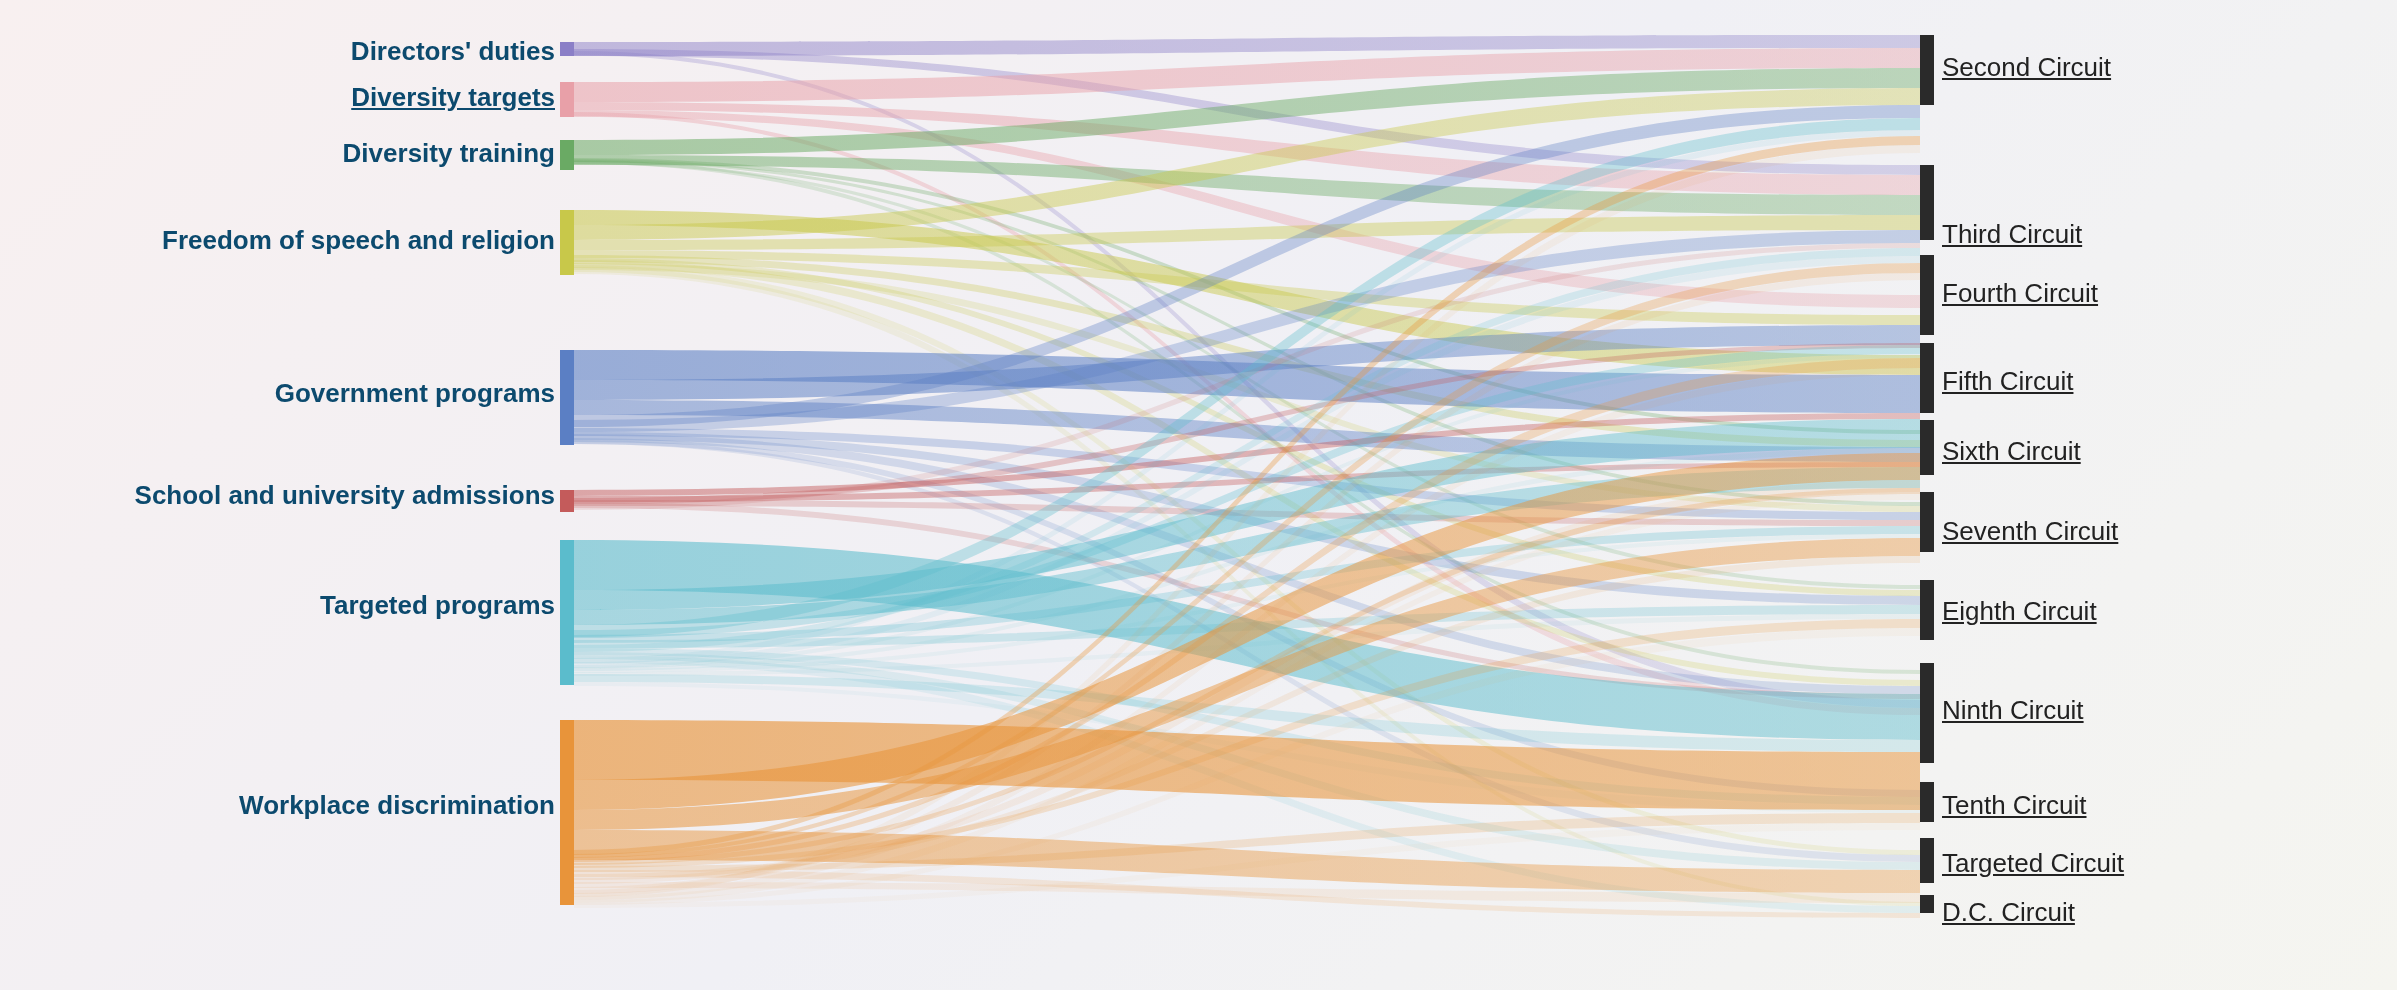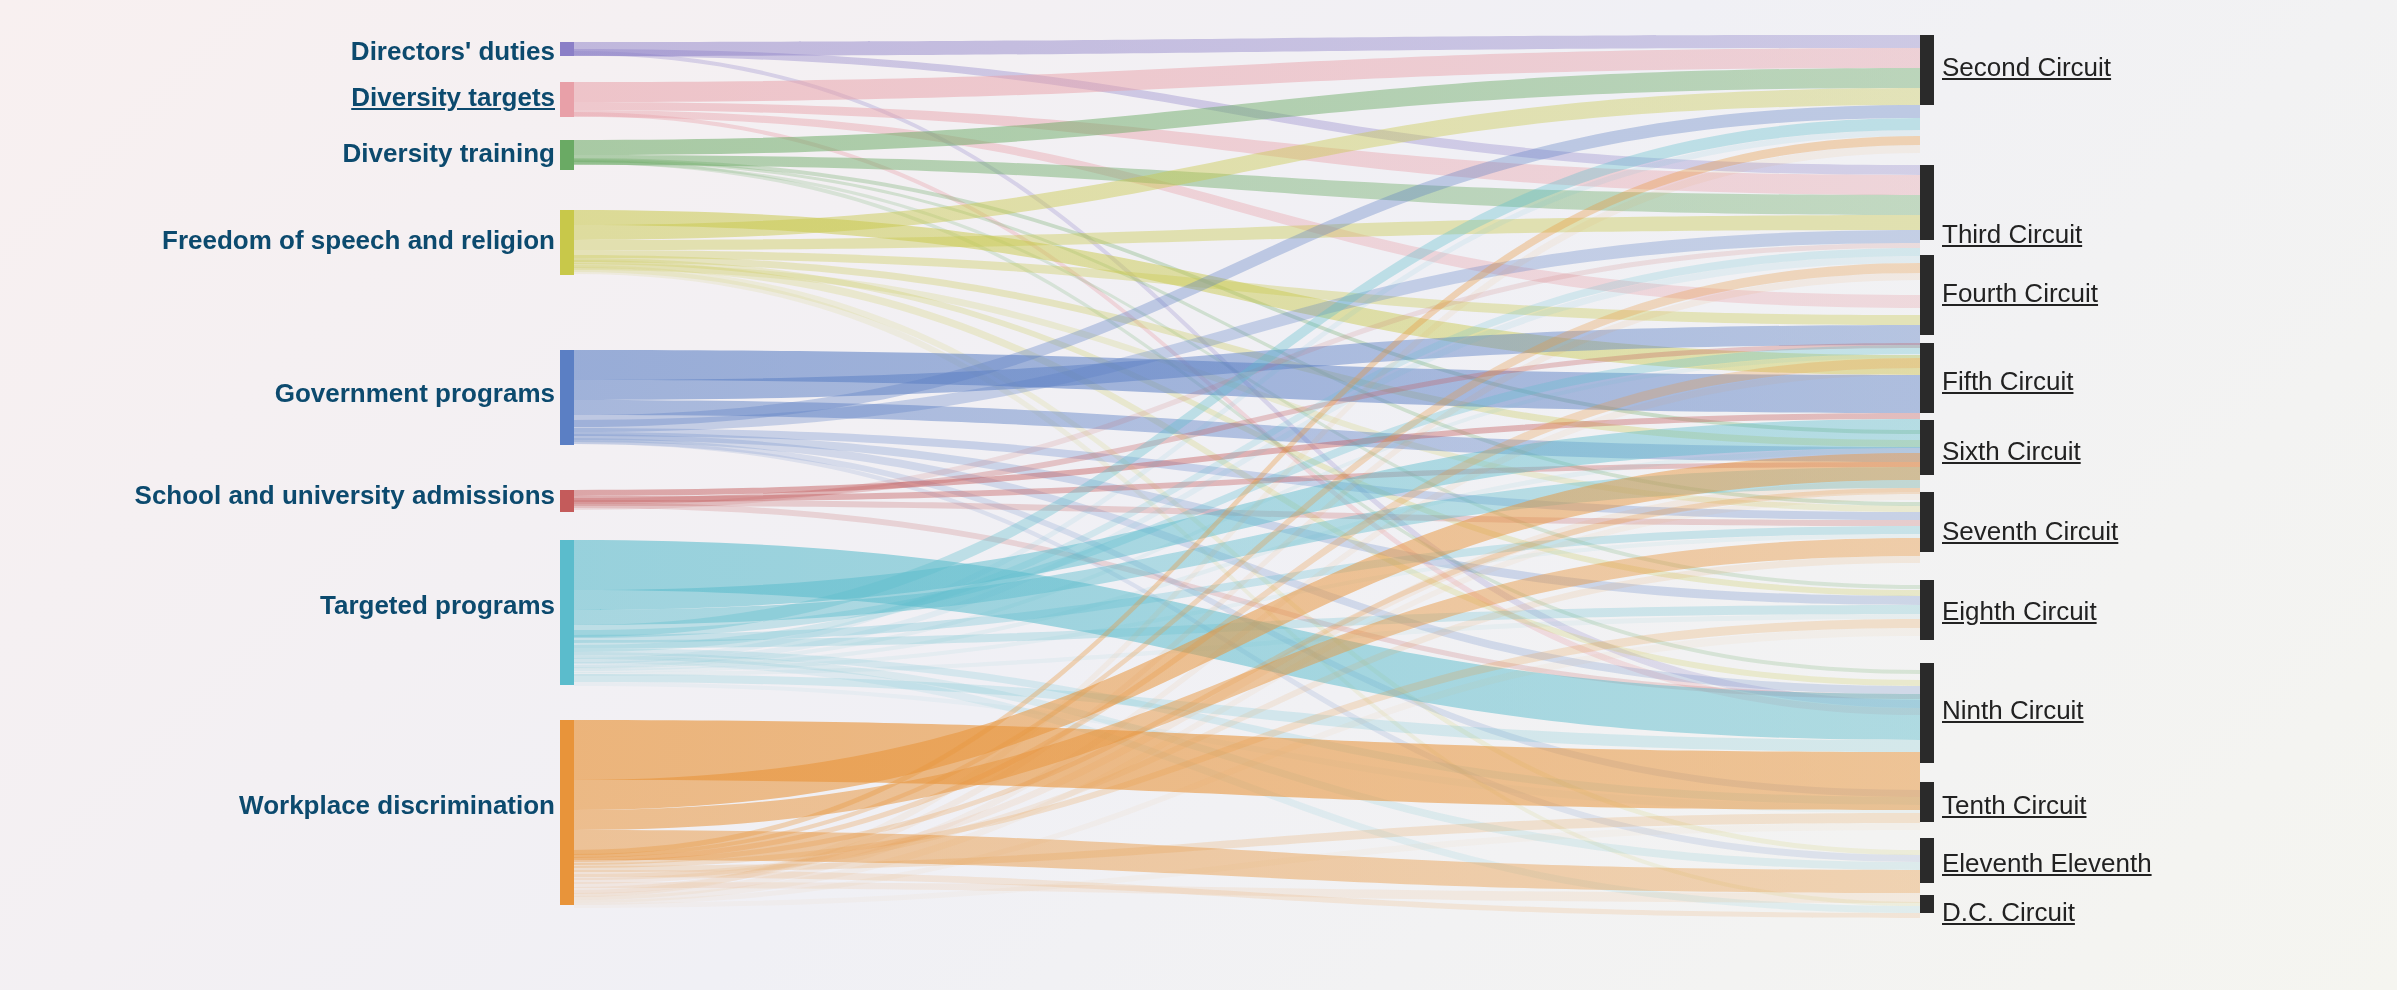--- a/index.html
+++ b/index.html
@@ -293,15 +293,15 @@
 
   <div class="right-label" style="left: 1942px; top: 52px;">Second Circuit</div>
   <div class="right-label" style="left: 1942px; top: 188px; margin-top: 31px;">Third Circuit</div>
   <div class="right-label" style="left: 1942px; top: 278px;">Fourth Circuit</div>
   <div class="right-label" style="left: 1942px; top: 366px;">Fifth Circuit</div>
   <div class="right-label" style="left: 1942px; top: 436px;">Sixth Circuit</div>
   <div class="right-label" style="left: 1942px; top: 507px; margin-top: 9px;">Seventh Circuit</div>
   <div class="right-label" style="left: 1942px; top: 596px;">Eighth Circuit</div>
   <div class="right-label" style="left: 1942px; top: 695px;">Ninth Circuit</div>
   <div class="right-label" style="left: 1942px; top: 790px;">Tenth Circuit</div>
-  <div class="right-label" style="left: 1942px; top: 848px;">Eleventh Eleventh</div>
+  <div class="right-label" style="left: 1942px; top: 848px;">Targeted Circuit</div>
   <div class="right-label" style="left: 1942px; top: 897px;">D.C. Circuit</div>
 </div>
 
 </body></html>

